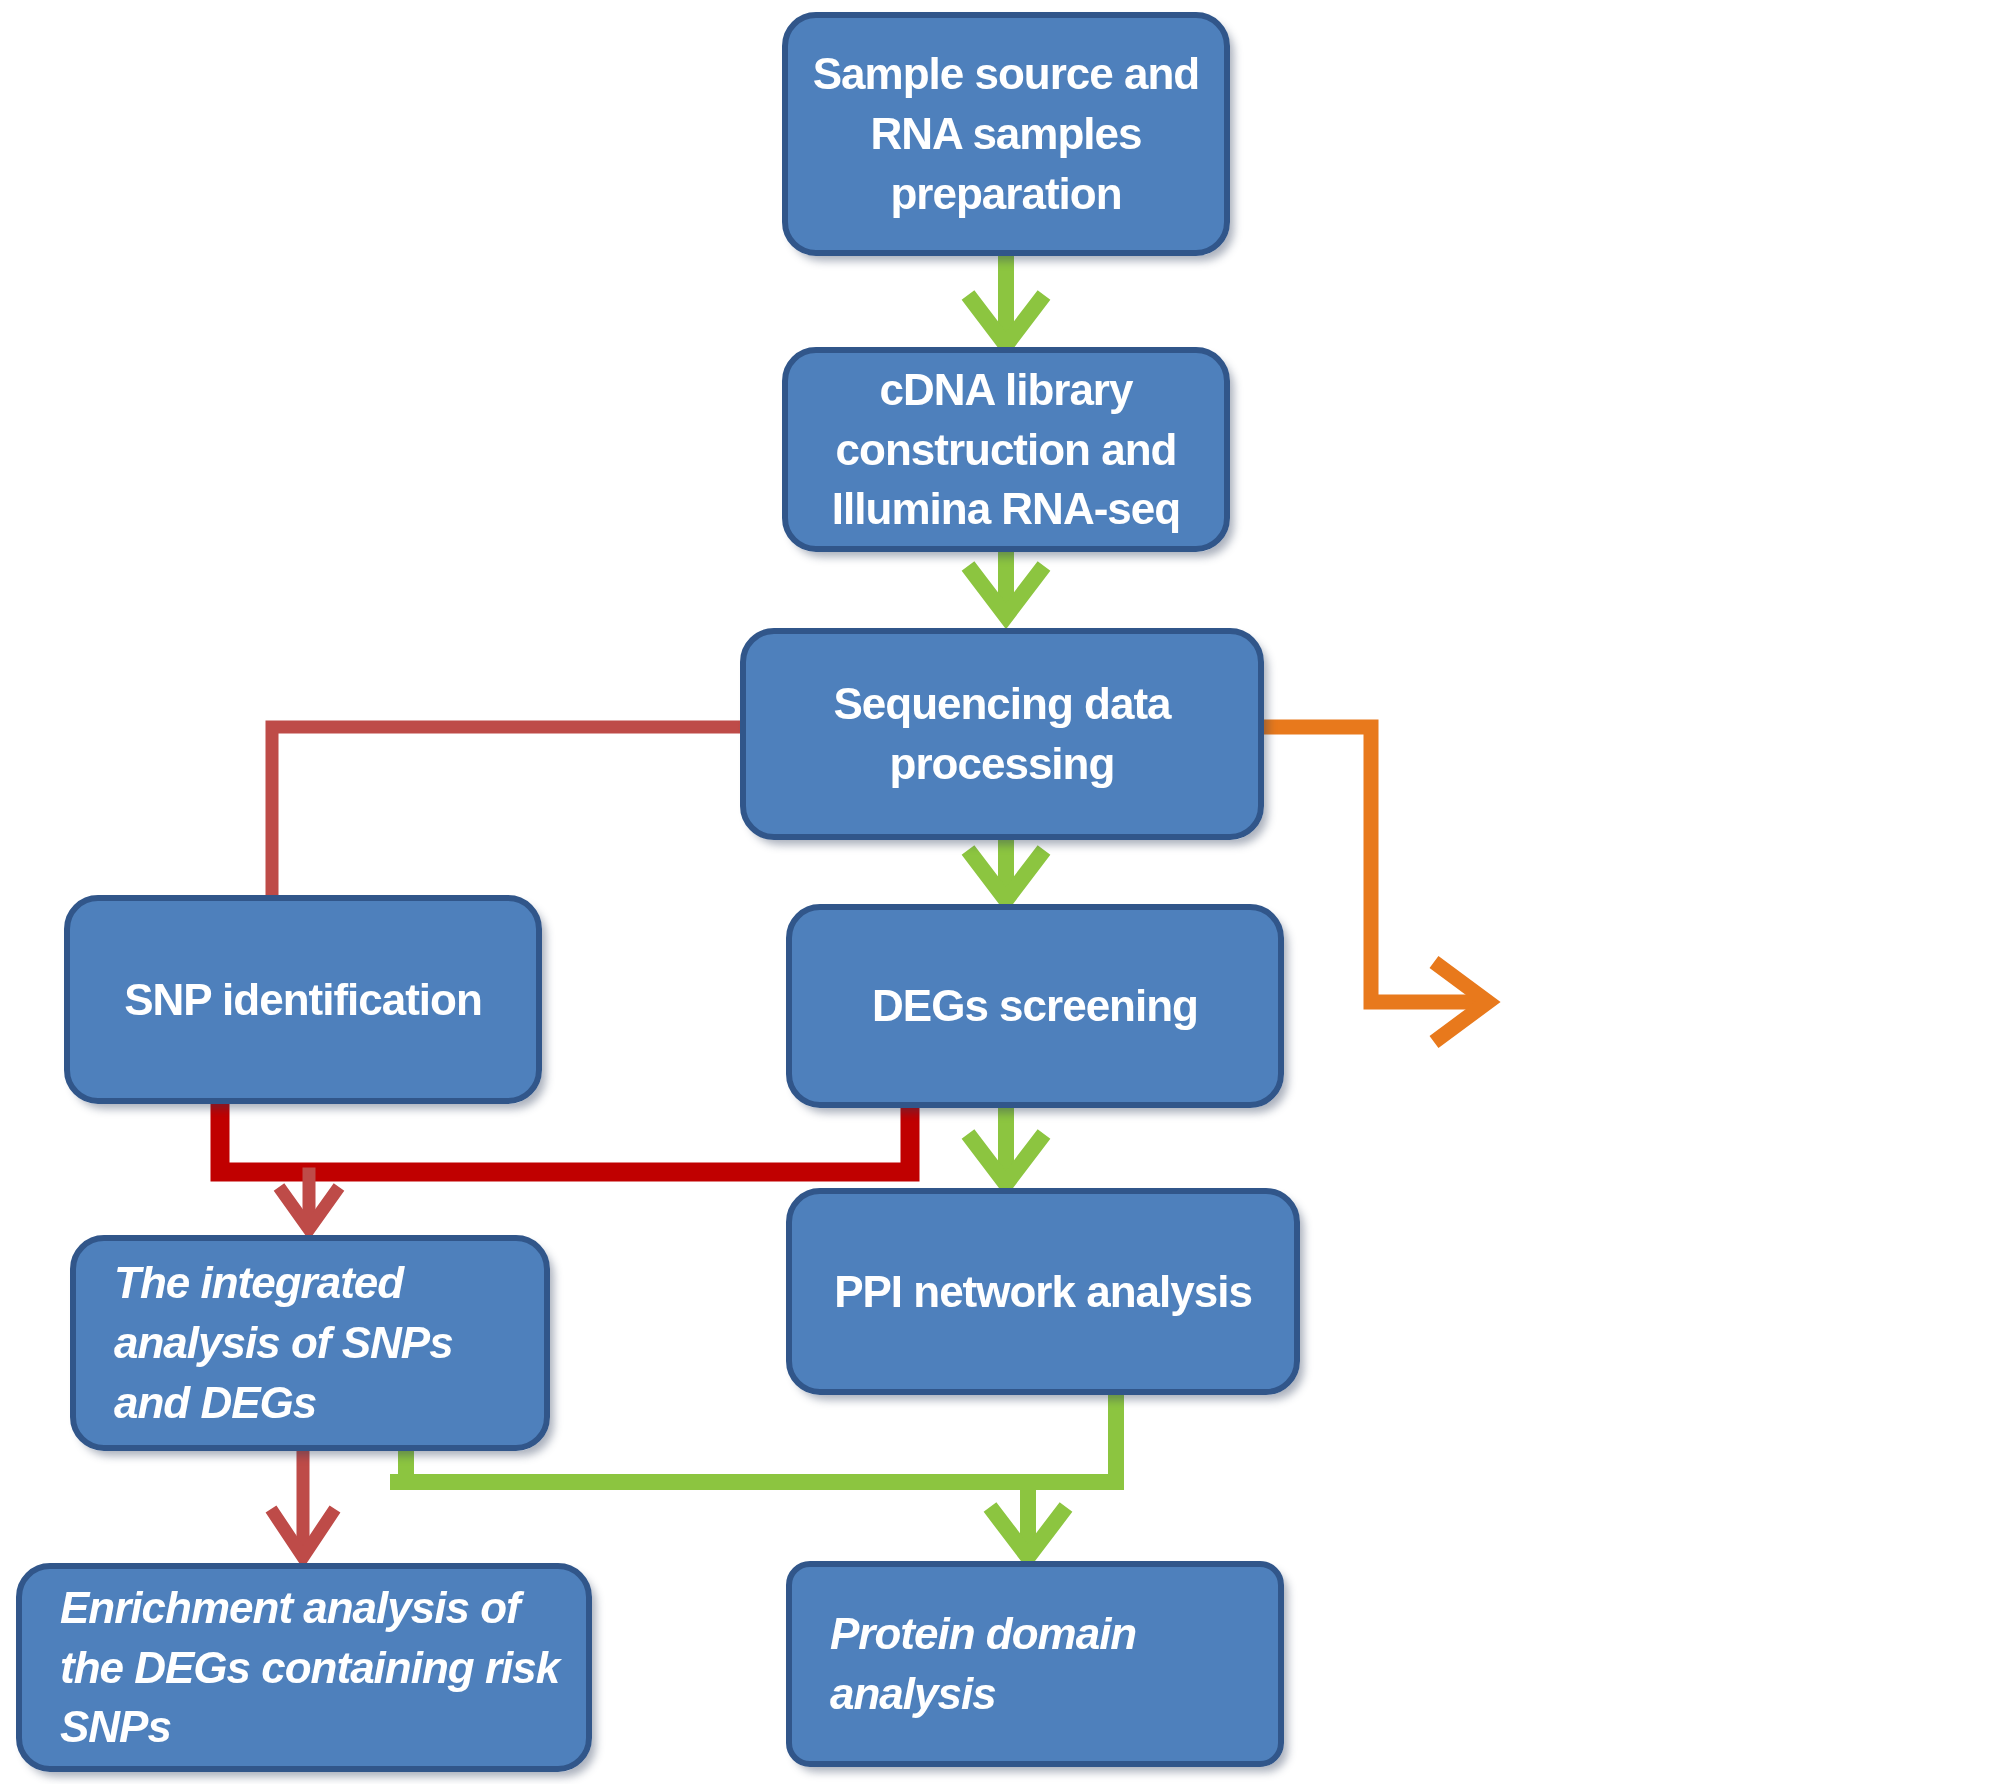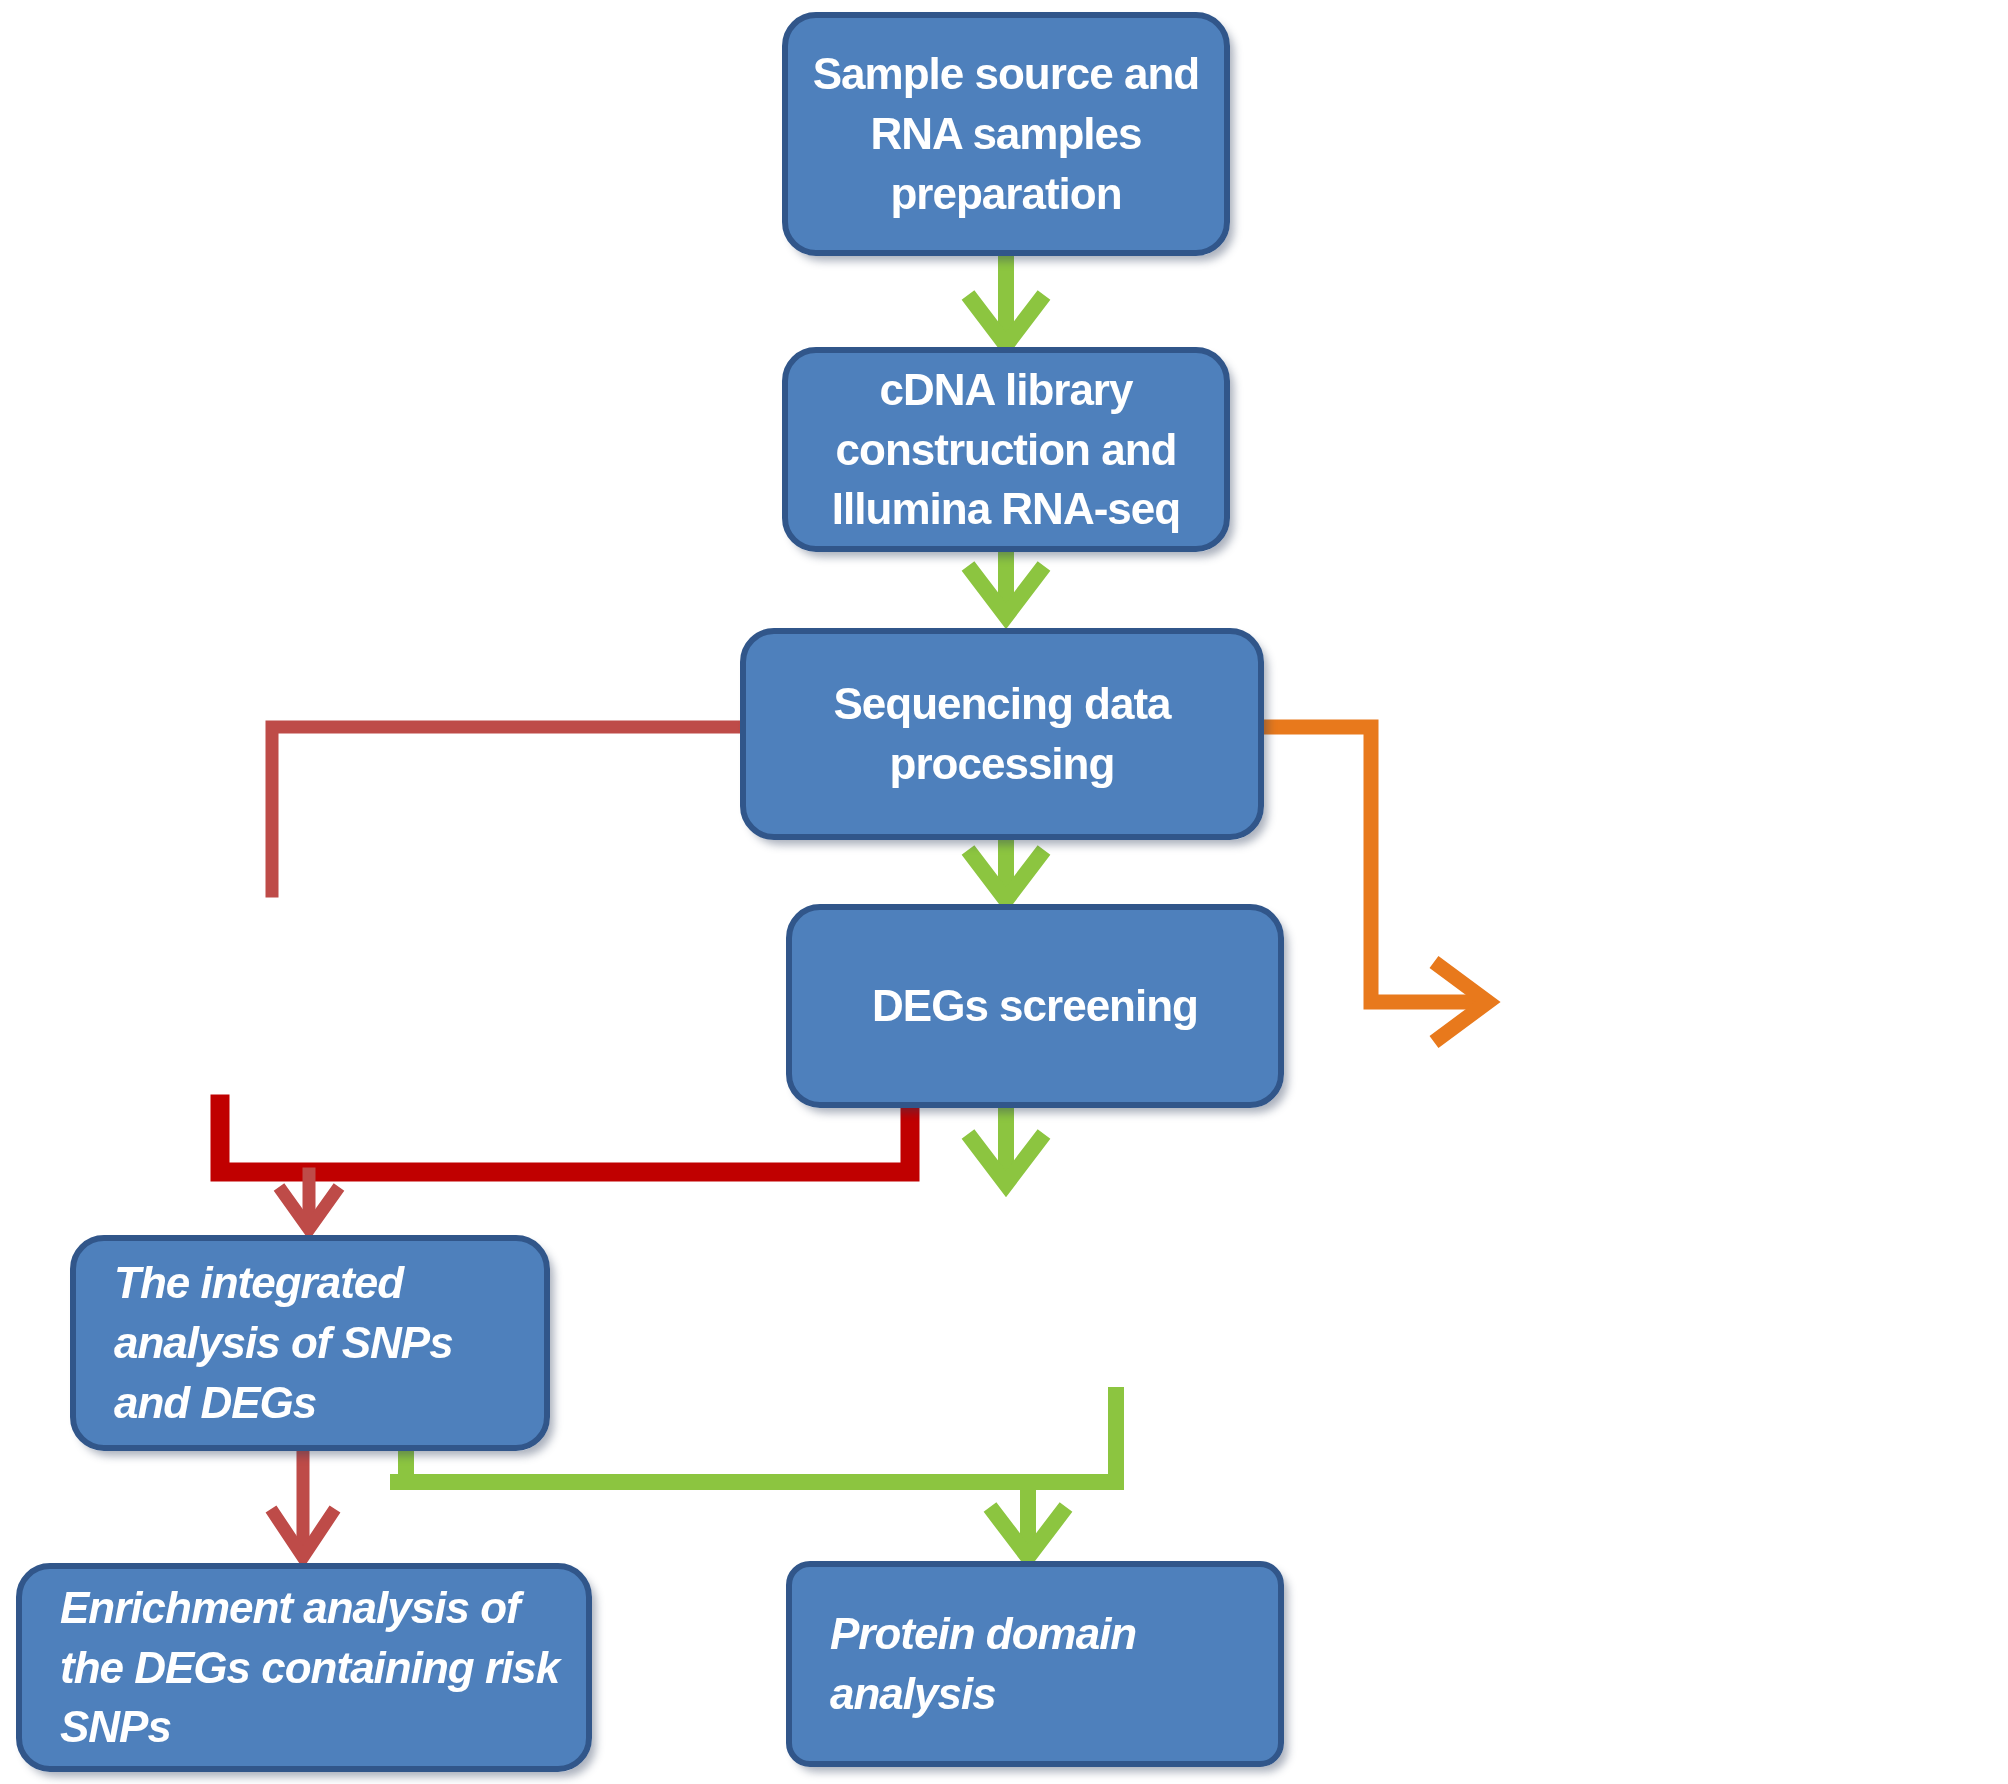--- a/index.html
+++ b/index.html
@@ -126,28 +126,30 @@
 RNA samples
 preparation</div>
 
   <div class="node" style="left:782px; top:347px; width:448px; height:205px;">cDNA library
 construction and
 Illumina RNA-seq</div>
 
   <div class="node" style="left:740px; top:628px; width:524px; height:212px;">Sequencing data
 processing</div>
 
+  <div class="node" style="left:64px; top:895px; width:478px; height:209px;">SNP identification</div>
 
   <div class="node" style="left:786px; top:904px; width:498px; height:204px;">DEGs screening</div>
 
 
   <div class="node left" style="left:70px; top:1235px; width:480px; height:216px;">The integrated
 analysis of SNPs
 and DEGs</div>
 
+  <div class="node" style="left:786px; top:1188px; width:514px; height:207px;">PPI network analysis</div>
 
   <div class="node left" style="left:16px; top:1563px; width:576px; height:209px;">Enrichment analysis of
 the DEGs containing risk
 SNPs</div>
 
   <div class="node left" style="left:786px; top:1561px; width:498px; height:206px;border-radius:24px;">Protein domain
 analysis</div>
 
 </div>
 

